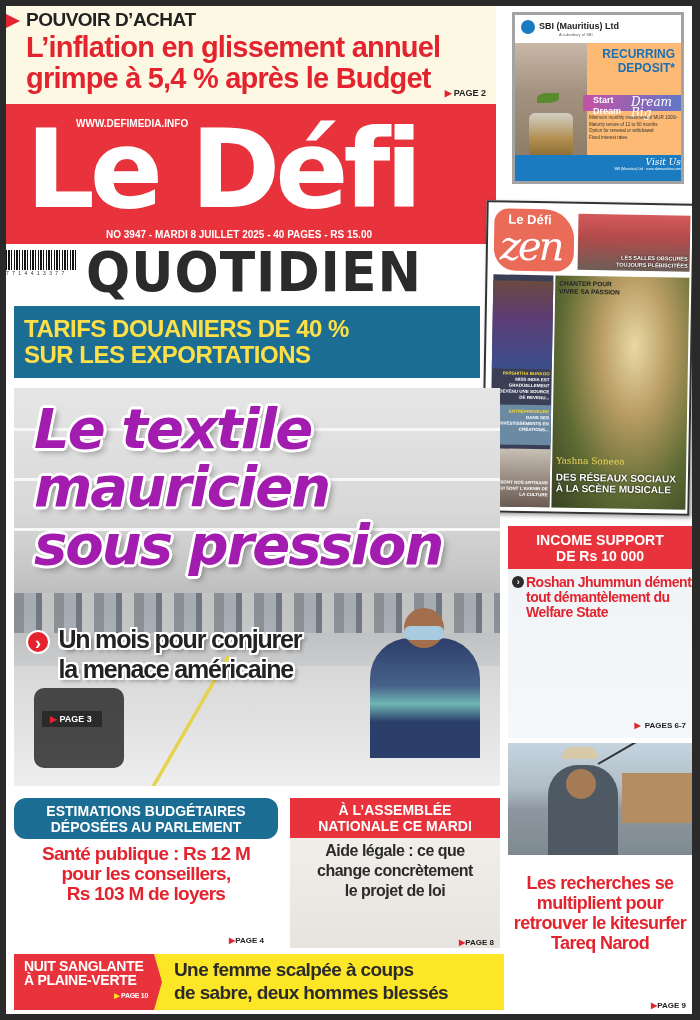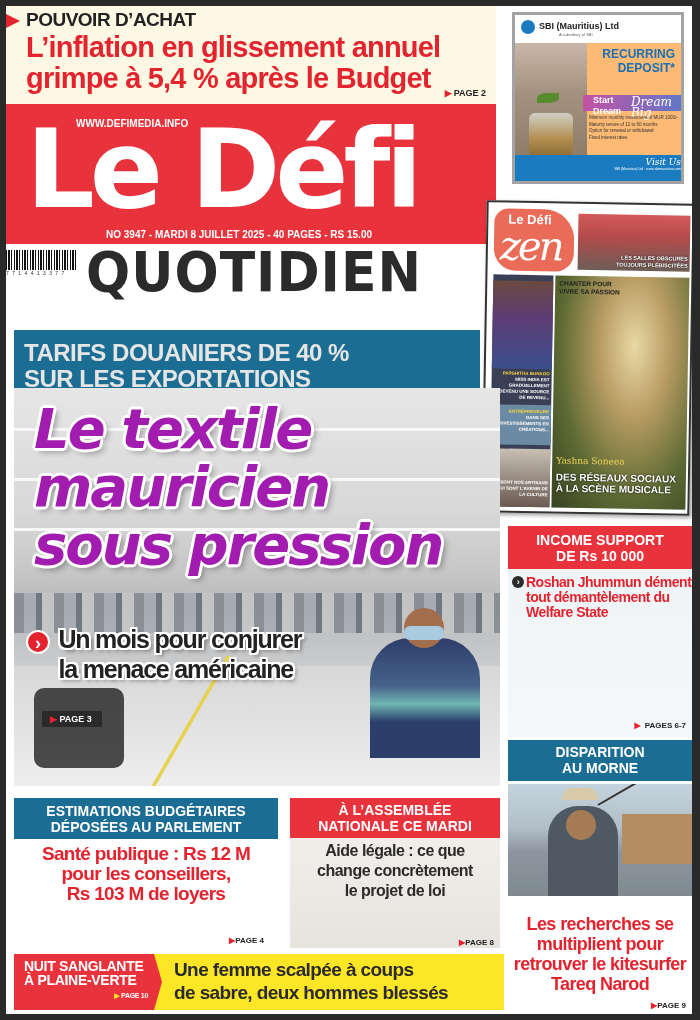--- a/index.html
+++ b/index.html
@@ -56,21 +56,21 @@
   .zen .side .txt { position: absolute; left: 2px; font-size: 4.5px; color: #fff; font-weight: 700; line-height: 6px; text-align: right; width: 56px; }
   .zen .side .y { color: #f7d43c; }
   .zen .side .pic2 { position: absolute; left: 0; top: 130px; width: 60px; height: 40px; background: #6b8aa3; }
   .zen .side .pic3 { position: absolute; left: 0; top: 174px; width: 60px; height: 58px; background: linear-gradient(180deg,#c8bfb5,#6a5b52); }
   .zen .main-photo { position: absolute; left: 68px; top: 72px; width: 134px; height: 232px; background: radial-gradient(ellipse at 60% 30%,#e9d9a6 0%,#b99d63 30%,#5f6b34 65%,#364121 100%); }
   .zen .main-photo .kick { position: absolute; left: 4px; top: 4px; font-size: 6.5px; font-weight: 700; color: #222; line-height: 8px; }
   .zen .main-photo .name { position: absolute; left: 4px; top: 180px; font-size: 9px; color: #f0d65a; font-family: "DejaVu Serif", serif; }
   .zen .main-photo .head { position: absolute; left: 4px; top: 196px; font-size: 10px; font-weight: 900; color: #fff; line-height: 11px; text-shadow: 0 0 2px #000; }
 
   
-  .lead-kicker { position: absolute; left: 8px; top: 324px; width: 466px; height: 72px; background: #1c6d93; color: #e5e5e5; font-size: 24px; font-weight: 700; line-height: 26px; padding: 10px 0 0 10px; letter-spacing: -0.5px; }
+  .lead-kicker { position: absolute; left: 8px; top: 300px; width: 466px; height: 72px; background: #1c6d93; color: #fde047; font-size: 24px; font-weight: 700; line-height: 26px; padding: 10px 0 0 10px; letter-spacing: -0.5px; }
   .lead-photo { position: absolute; left: 8px; top: 382px; width: 486px; height: 398px; background:
       linear-gradient(180deg, #e6e6e6 0%, #d9d9d9 30%, #c8c8c8 45%, #b8b9ba 55%, #d1d2d3 75%, #e9e9e9 100%); overflow: hidden; }
   .lead-photo .beam { position: absolute; left: 0; width: 100%; height: 3px; background: #f7f7f7; }
   .lead-photo .floor { position: absolute; left: 0; bottom: 0; width: 100%; height: 120px; background: linear-gradient(180deg,#d7d7d7,#eeeeee); }
   .lead-photo .yline { position: absolute; left: 175px; bottom: 0; width: 4px; height: 130px; background: #e6d24c; transform: skewX(-30deg); }
   .lead-photo .workers { position: absolute; left: 0; top: 205px; width: 100%; height: 40px; background: repeating-linear-gradient(90deg,#6a6f7a 0 10px,#9aa2ad 10px 22px,#3e4a5a 22px 28px,#c9c9c9 28px 40px); opacity: .6; }
   .lead-photo .worker { position: absolute; right: 20px; top: 250px; width: 110px; height: 120px; background: linear-gradient(180deg,#2c3e6a 0%,#47628a 40%,#6fb6b4 55%,#2c3e6a 70%); border-radius: 40px 40px 0 0; }
   .lead-photo .worker .face { position: absolute; left: 34px; top: -30px; width: 40px; height: 40px; border-radius: 50%; background: #a36e4c; }
   .lead-photo .worker .mask { position: absolute; left: 34px; top: -12px; width: 40px; height: 14px; border-radius: 6px; background: #a9cbe0; }
   .lead-photo .garments { position: absolute; left: 20px; top: 300px; width: 90px; height: 80px; background: #2c2c2c; opacity: .85; border-radius: 10px; }
@@ -97,21 +97,21 @@
   .disparition .photo .bldg { position: absolute; right: 0; top: 30px; width: 70px; height: 50px; background: #b48e62; }
   .disparition .photo .man { position: absolute; left: 40px; top: 22px; width: 70px; height: 90px; background: #4f5963; border-radius: 30px 30px 0 0; }
   .disparition .photo .man .head { position: absolute; left: 18px; top: -14px; width: 30px; height: 30px; background: #a57b55; border-radius: 50%; }
   .disparition .photo .man .cap { position: absolute; left: 14px; top: -18px; width: 36px; height: 12px; background: #d8c9a8; border-radius: 12px 12px 2px 2px; }
   .disparition .photo .rod { position: absolute; left: 90px; top: 20px; width: 110px; height: 2px; background: #333; transform: rotate(-30deg); transform-origin: left; }
   .disparition .head { font-size: 18px; font-weight: 700; color: #e3232e; text-align: center; line-height: 20px; letter-spacing: -0.6px; margin-top: 18px; }
   .disparition .pageref { position: absolute; right: 6px; bottom: 4px; font-size: 8px; font-weight: 700; color: #222; }
 
   
   .budget { position: absolute; left: 8px; top: 792px; width: 264px; height: 150px; background: #fff; }
-  .budget .kicker { background: #1c6d93; color: #fff; font-size: 14px; font-weight: 700; text-align: center; line-height: 16px; padding: 5px 0 4px; }
+  .budget .kicker { background: #1c6d93; color: #fff; font-size: 14px; font-weight: 700; text-align: center; line-height: 16px; padding: 5px 0 4px; border-radius: 12px; }
   .budget .head { font-size: 19px; font-weight: 900; color: #e3232e; text-align: center; line-height: 20px; letter-spacing: -0.7px; margin-top: 5px; }
   .budget .pageref { position: absolute; right: 14px; top: 138px; font-size: 8px; font-weight: 700; color: #222; }
 
   .assemblee { position: absolute; left: 284px; top: 792px; width: 210px; height: 150px; background: linear-gradient(180deg,#f5f2ee,#e7e3de); }
   .assemblee .kicker { background: #e8333c; color: #fff; font-size: 14px; font-weight: 700; text-align: center; line-height: 16px; padding: 4px 0 4px; }
   .assemblee .head { font-size: 16px; font-weight: 900; color: #2b2b2b; text-align: center; line-height: 20px; letter-spacing: -0.5px; margin-top: 3px; }
   .assemblee .pageref { position: absolute; right: 6px; top: 140px; font-size: 8px; font-weight: 700; color: #222; }
 
   .nuit { position: absolute; left: 8px; top: 948px; width: 490px; height: 56px; background: #fce626; }
   .nuit .tag { position: absolute; left: 0; top: 0; width: 148px; height: 56px; background: #e8333c; clip-path: polygon(0 0, 140px 0, 148px 28px, 140px 56px, 0 56px); color: #fff; font-size: 14px; font-weight: 700; line-height: 14px; padding: 5px 0 0 10px; letter-spacing: -0.3px; }
@@ -245,24 +245,20 @@
       <div>DE Rs 10 000</div>
     </div>
     <div class="sub">
       <span class="chev">›</span>
       <span>Roshan Jhummun dément tout démantèlement du Welfare State</span>
     </div>
     <div class="pageref"><span class="tri" style="color:#e3232e">▶ </span><span>PAGES 6-7</span></div>
   </div>
 
   <div class="disparition">
-    <div class="kicker">
-      <div>DISPARITION</div>
-      <div>AU MORNE</div>
-    </div>
     <div class="photo">
       <div class="bldg"></div>
       <div class="man">
         <div class="head"></div>
         <div class="cap"></div>
       </div>
       <div class="rod"></div>
     </div>
     <div class="head">Les recherches se multiplient pour retrouver le kitesurfer Tareq Narod</div>
     <div class="pageref"><span style="color:#e3232e">▶</span><span>PAGE 9</span></div>

